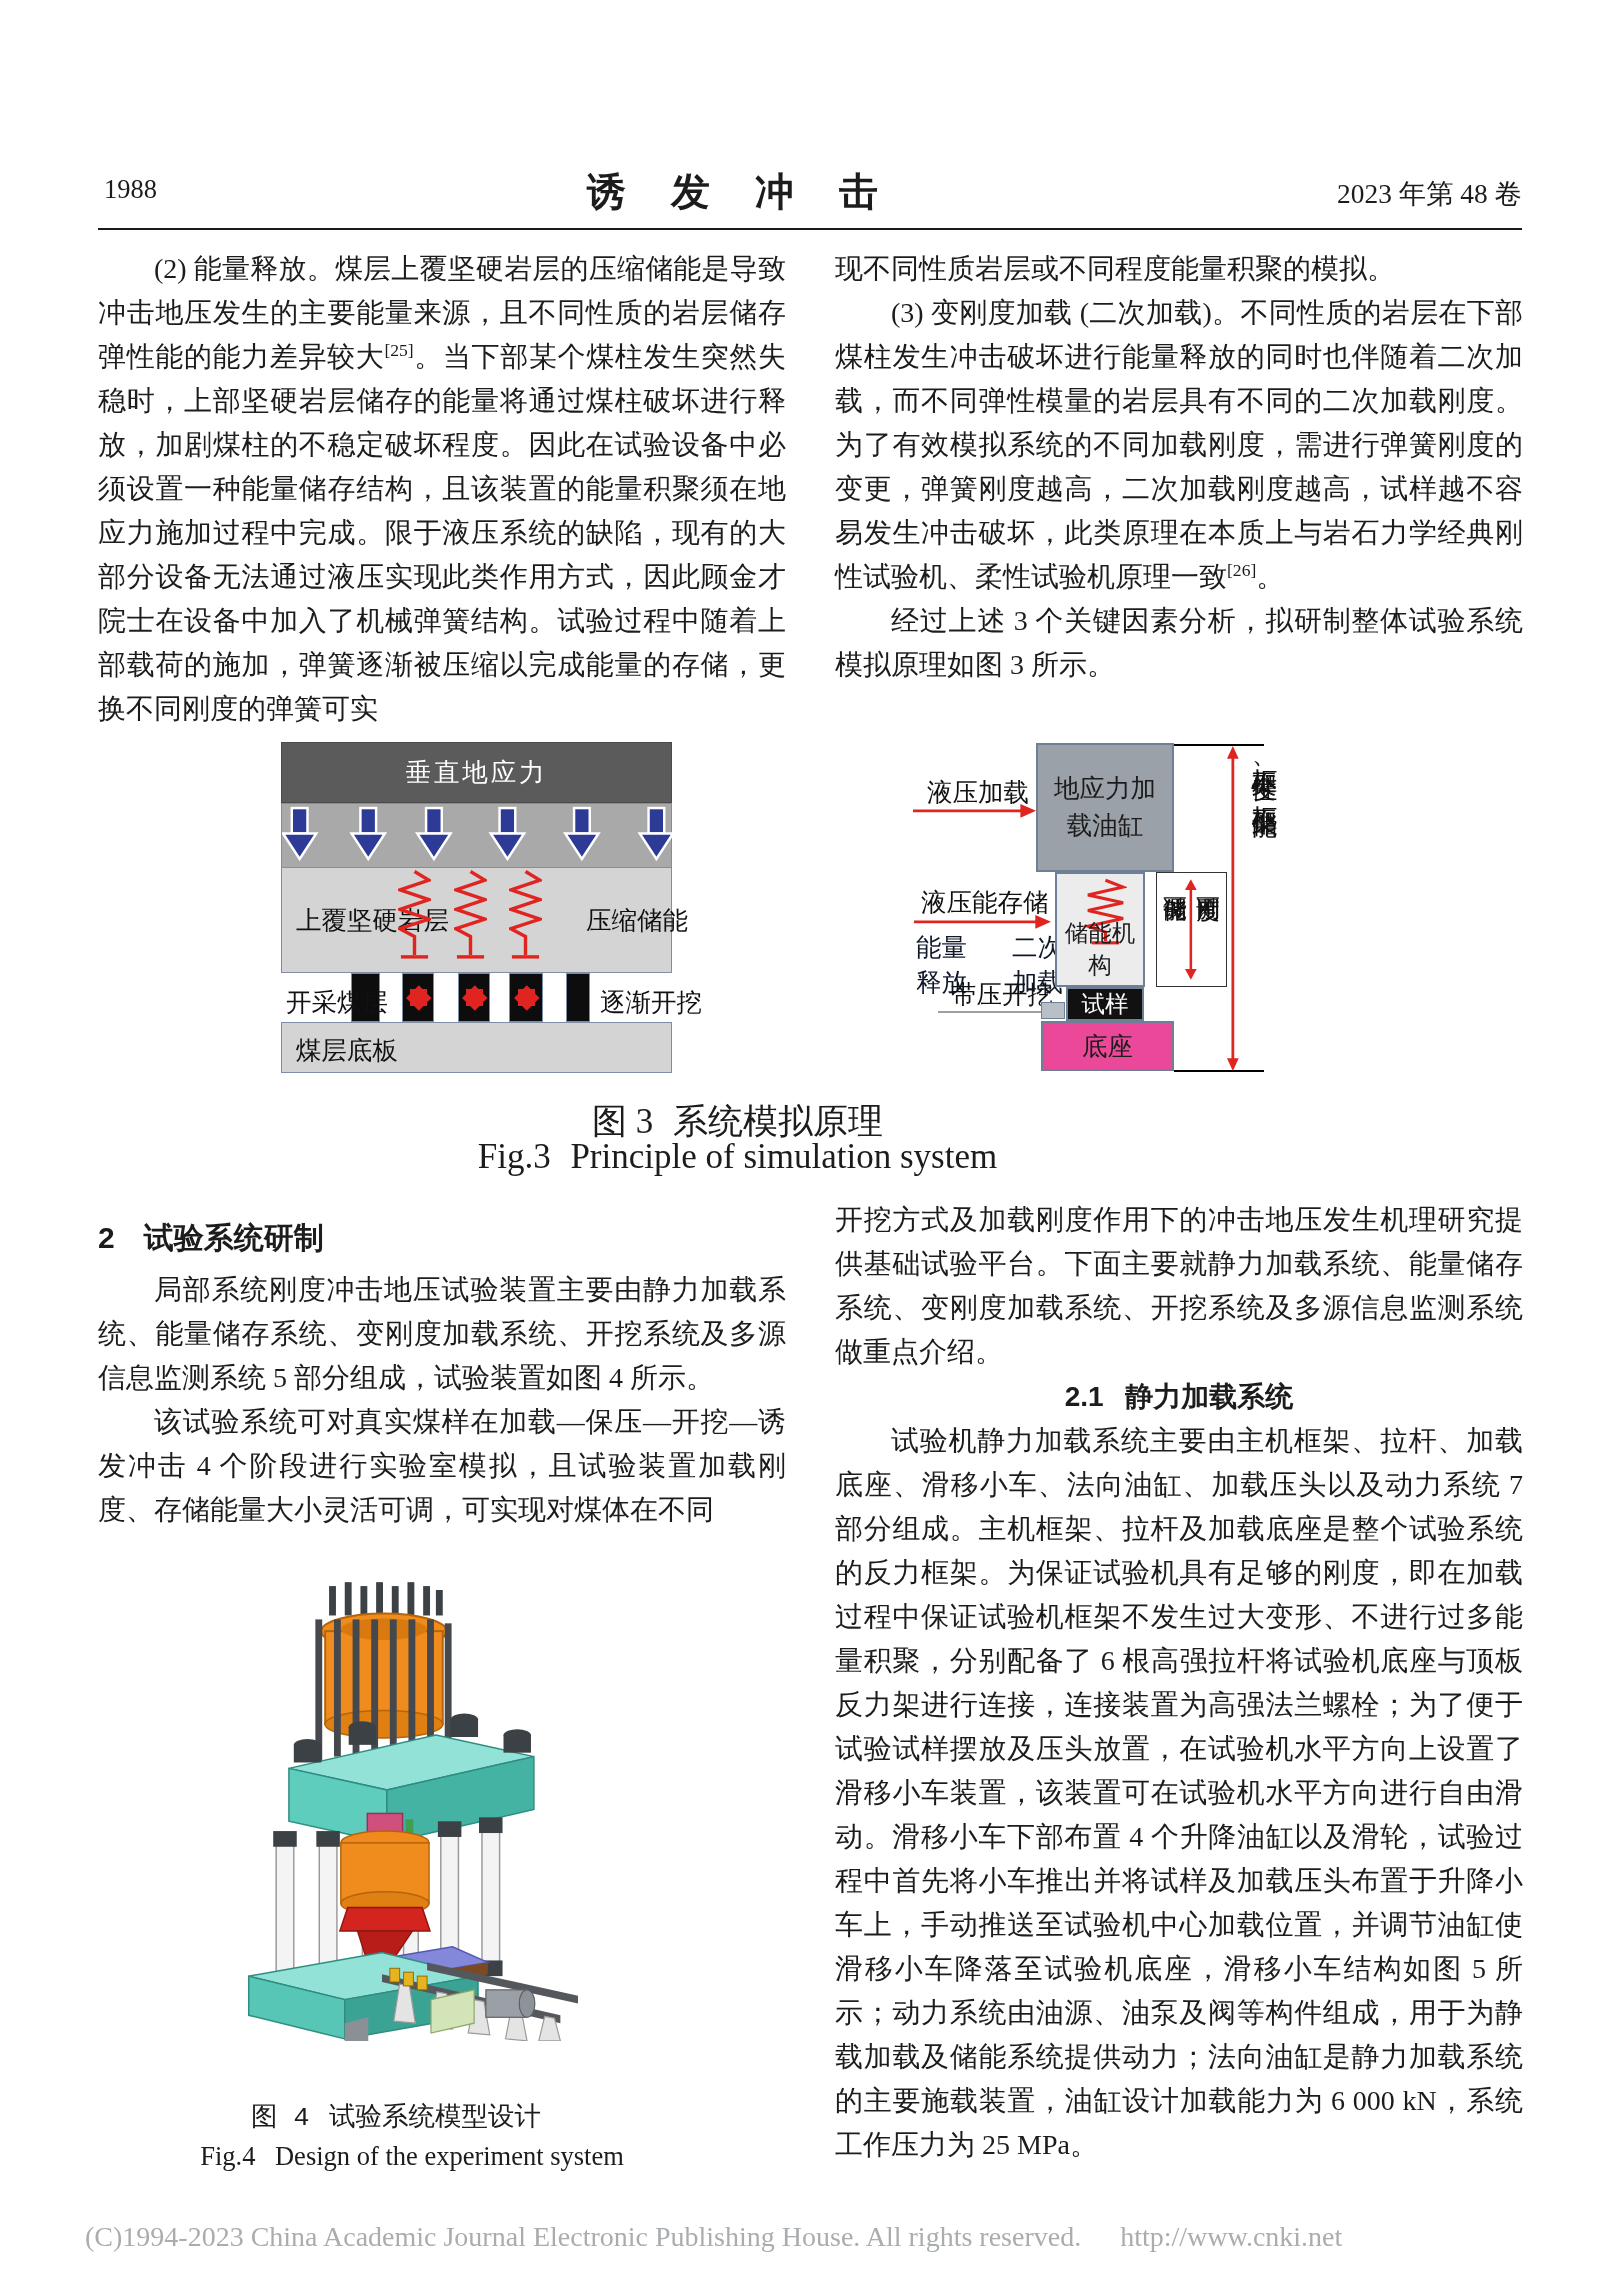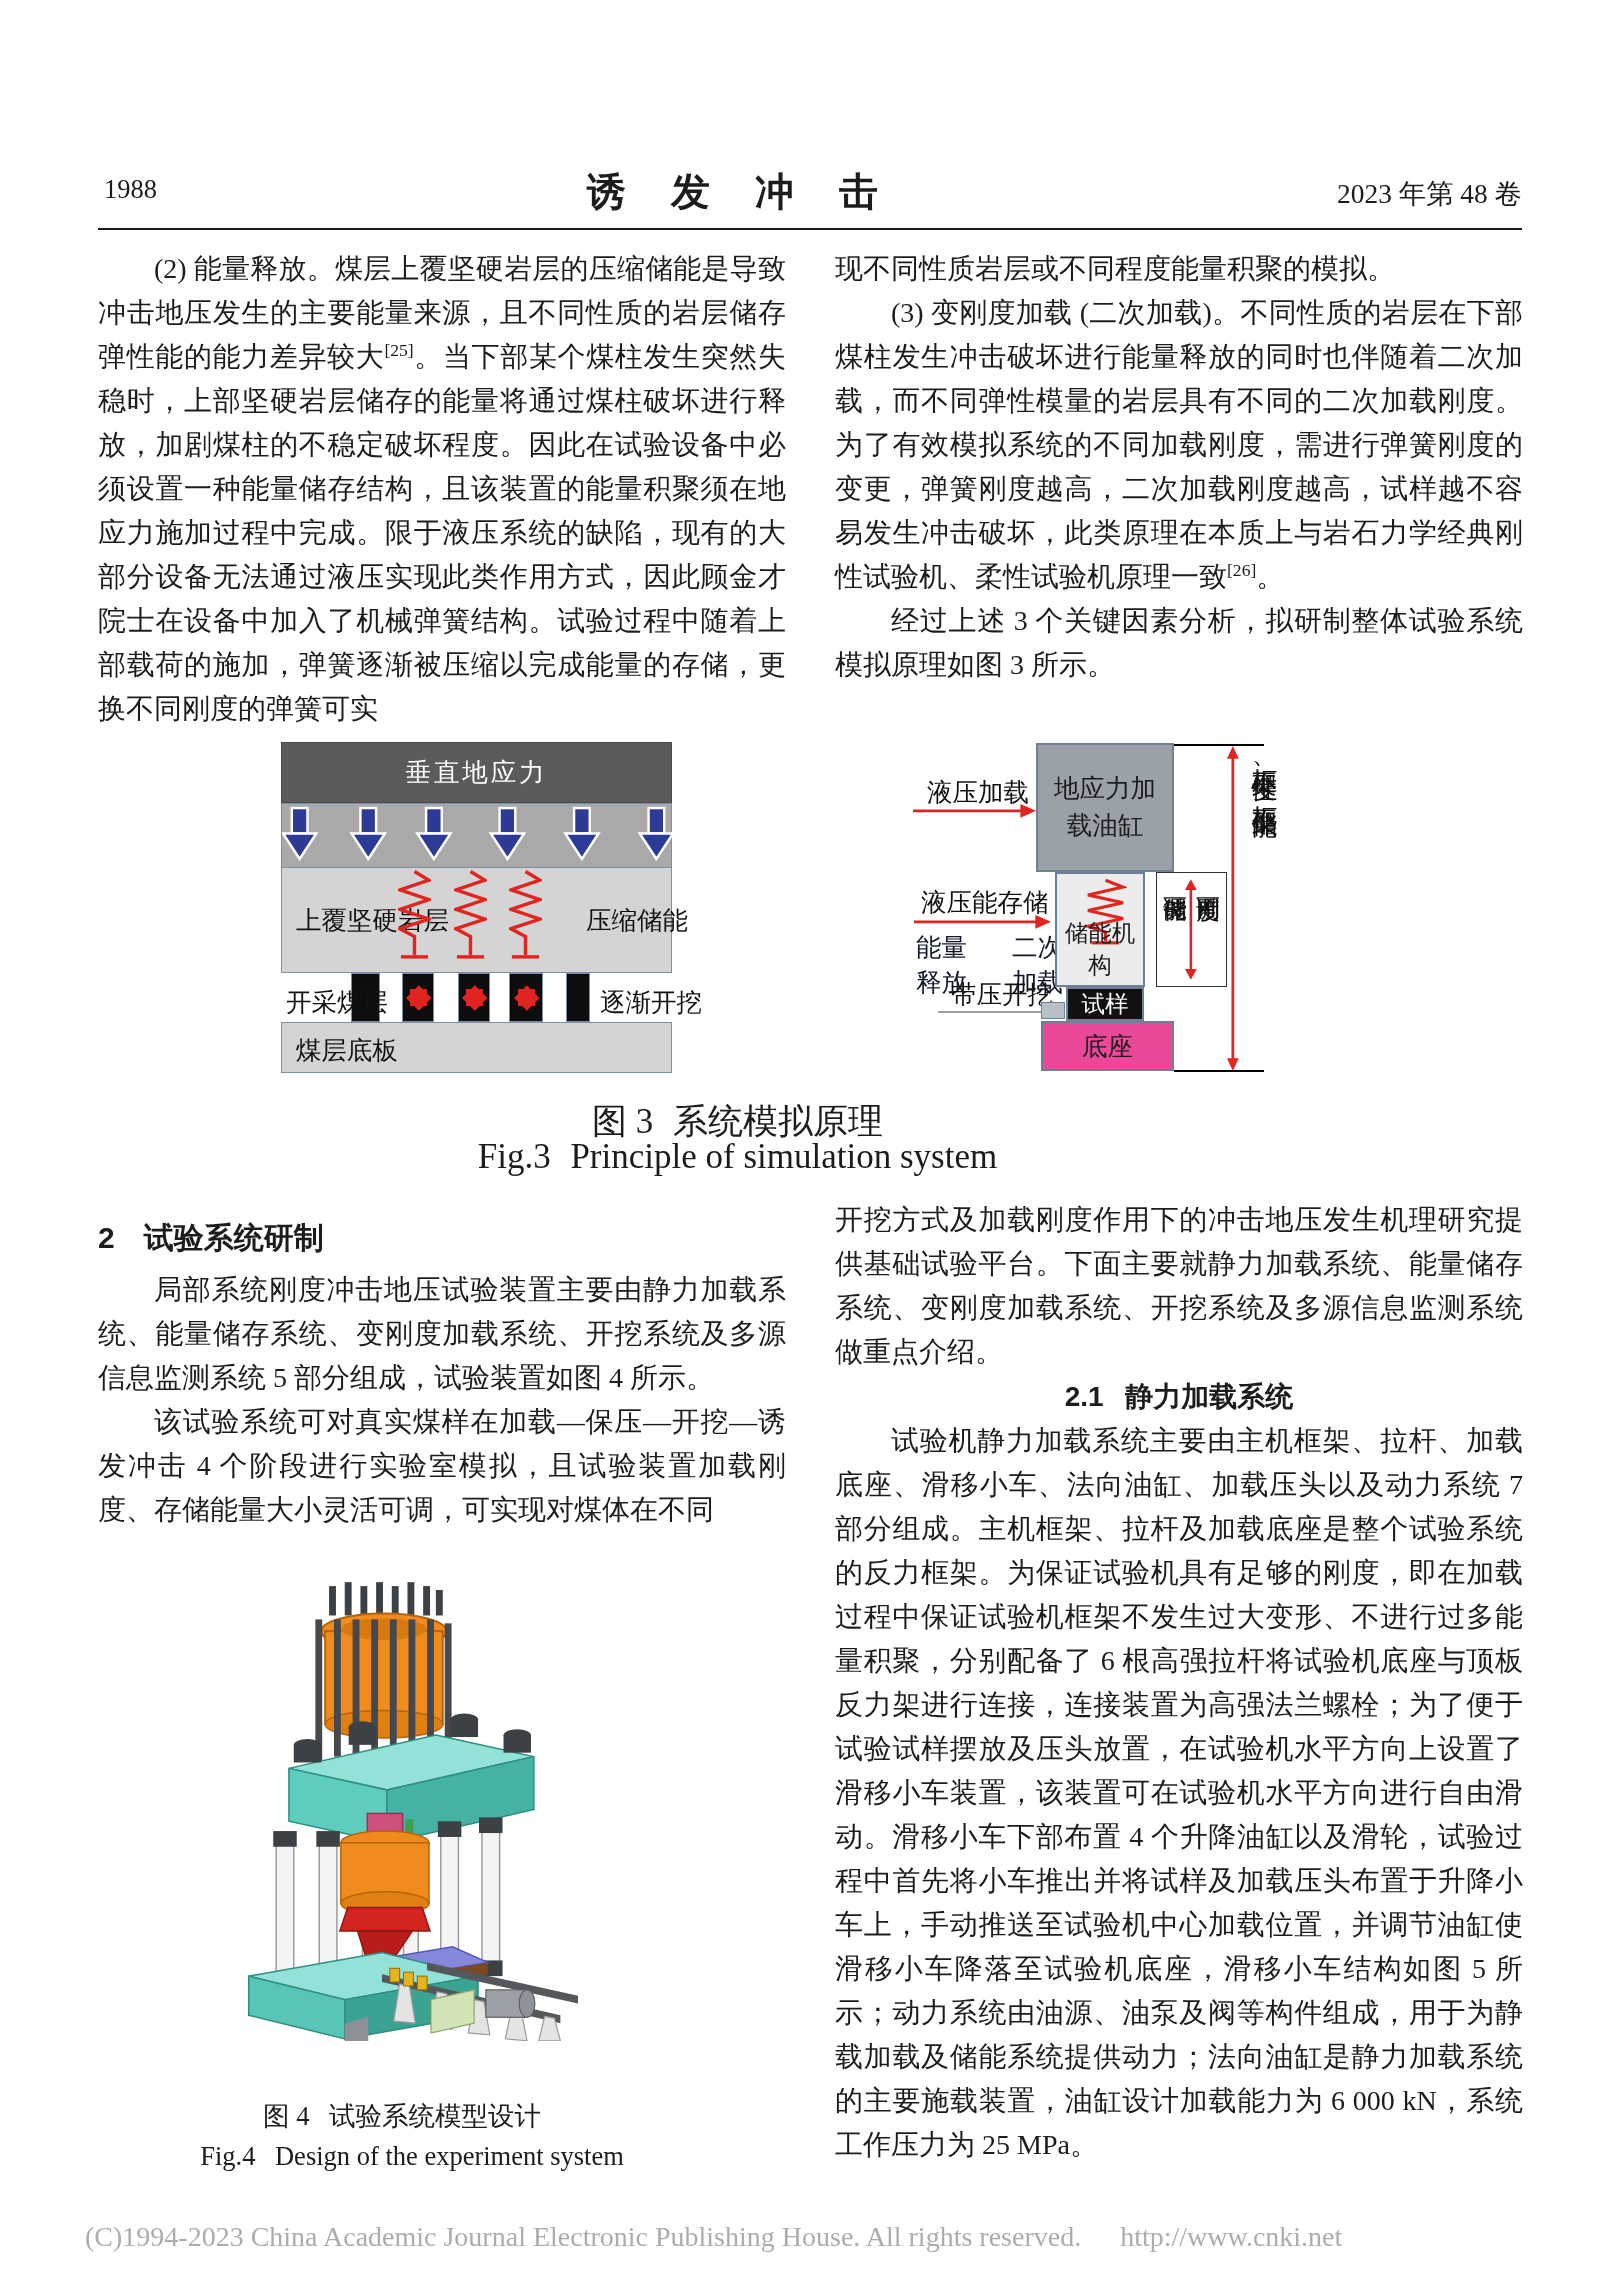--- a/index.html
+++ b/index.html
@@ -278,21 +278,21 @@
     <g fill="#e6b41e" stroke="#8f6d00" stroke-width="1">
       <rect x="158" y="396" width="10" height="14"></rect>
         <rect x="172" y="400" width="10" height="14"></rect>
         <rect x="186" y="404" width="10" height="14"></rect>
     </g>
     <polygon points="200,428 244,418 244,452 200,462" fill="#d2e4b8" stroke="#8aa86a" stroke-width="1.2"></polygon>
     <rect x="256" y="418" width="42" height="28" fill="#9aa0a6" stroke="#5a6066" stroke-width="1.2"></rect>
     <ellipse cx="298" cy="432" rx="8" ry="14" fill="#8d9399" stroke="#5a6066" stroke-width="1.2"></ellipse>
   </svg>
 
-  <div class="cap4" style="left:108px;top:2098px;">
+  <div class="cap4" style="left:102px;top:2098px;font-family:Liberation Mono, monospace;">
     <span>图 4</span><span class="cgap" style="margin-left:19.6px;">试验系统模型设计</span>
   </div>
   <div class="cap4" style="left:118px;top:2141px;">
     <span>Fig.4</span><span class="cgap" style="margin-left:19.6px;">Design of the experiment system</span>
   </div>
 
   <div class="col" style="left:835px;top:1198px;">
     <p><span>开挖方式及加载刚度作用下的冲击地压发生机理研究提供基础试验平台。下面主要就静力加载系统、能量储存系统、变刚度加载系统、开挖系统及多源信息监测系统做重点介绍。</span></p>
     <h3 class="sub-h"><span>2.1</span><span class="gap">静力加载系统</span></h3>
     <p class="indent"><span>试验机静力加载系统主要由主机框架、拉杆、加载底座、滑移小车、法向油缸、加载压头以及动力系统 7 部分组成。主机框架、拉杆及加载底座是整个试验系统的反力框架。为保证试验机具有足够的刚度，即在加载过程中保证试验机框架不发生过大变形、不进行过多能量积聚，分别配备了 6 根高强拉杆将试验机底座与顶板反力架进行连接，连接装置为高强法兰螺栓；为了便于试验试样摆放及压头放置，在试验机水平方向上设置了滑移小车装置，该装置可在试验机水平方向进行自由滑动。滑移小车下部布置 4 个升降油缸以及滑轮，试验过程中首先将小车推出并将试样及加载压头布置于升降小车上，手动推送至试验机中心加载位置，并调节油缸使滑移小车降落至试验机底座，滑移小车结构如图 5 所示；动力系统由油源、油泵及阀等构件组成，用于为静载加载及储能系统提供动力；法向油缸是静力加载系统的主要施载装置，油缸设计加载能力为 6 000 kN，系统工作压力为 25 MPa。</span></p>

